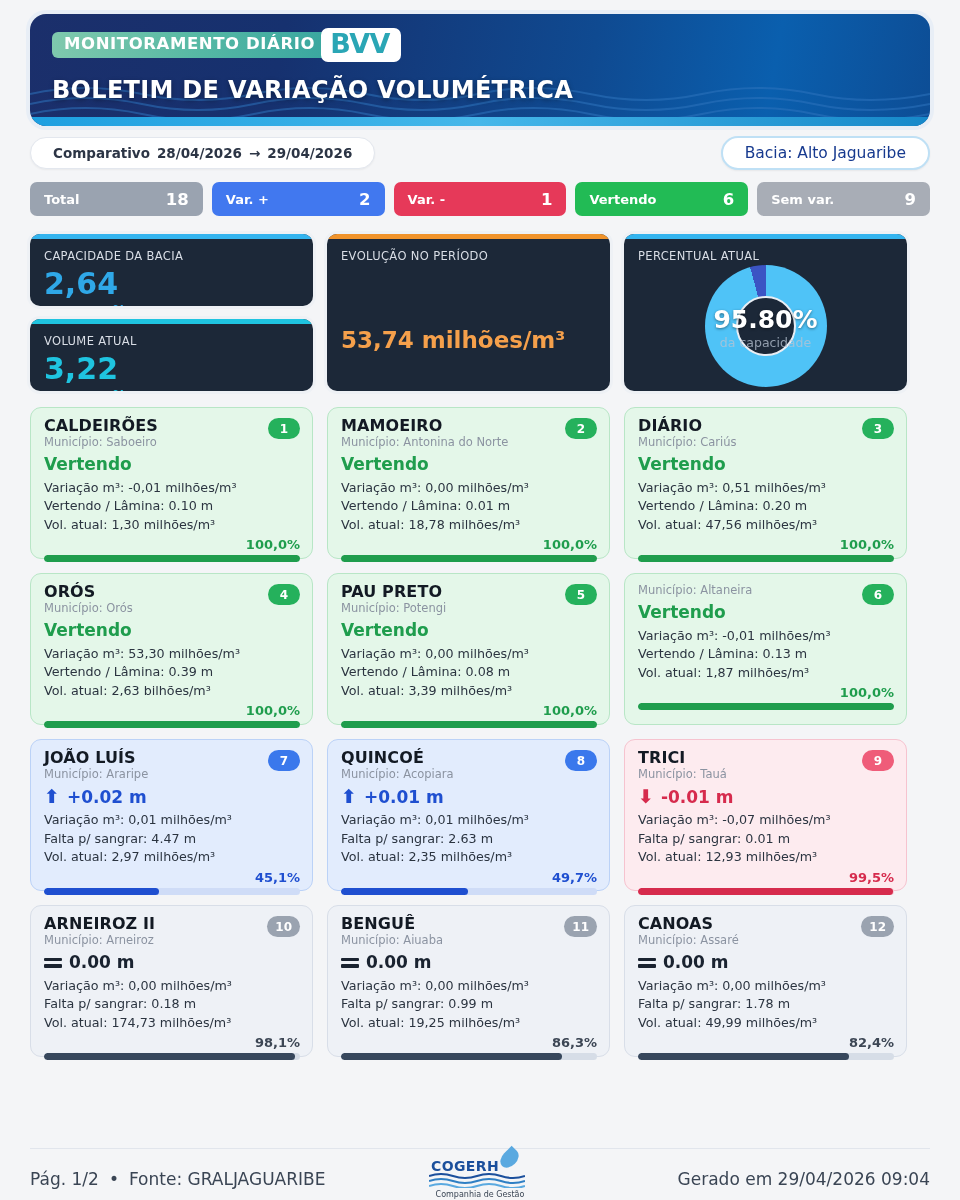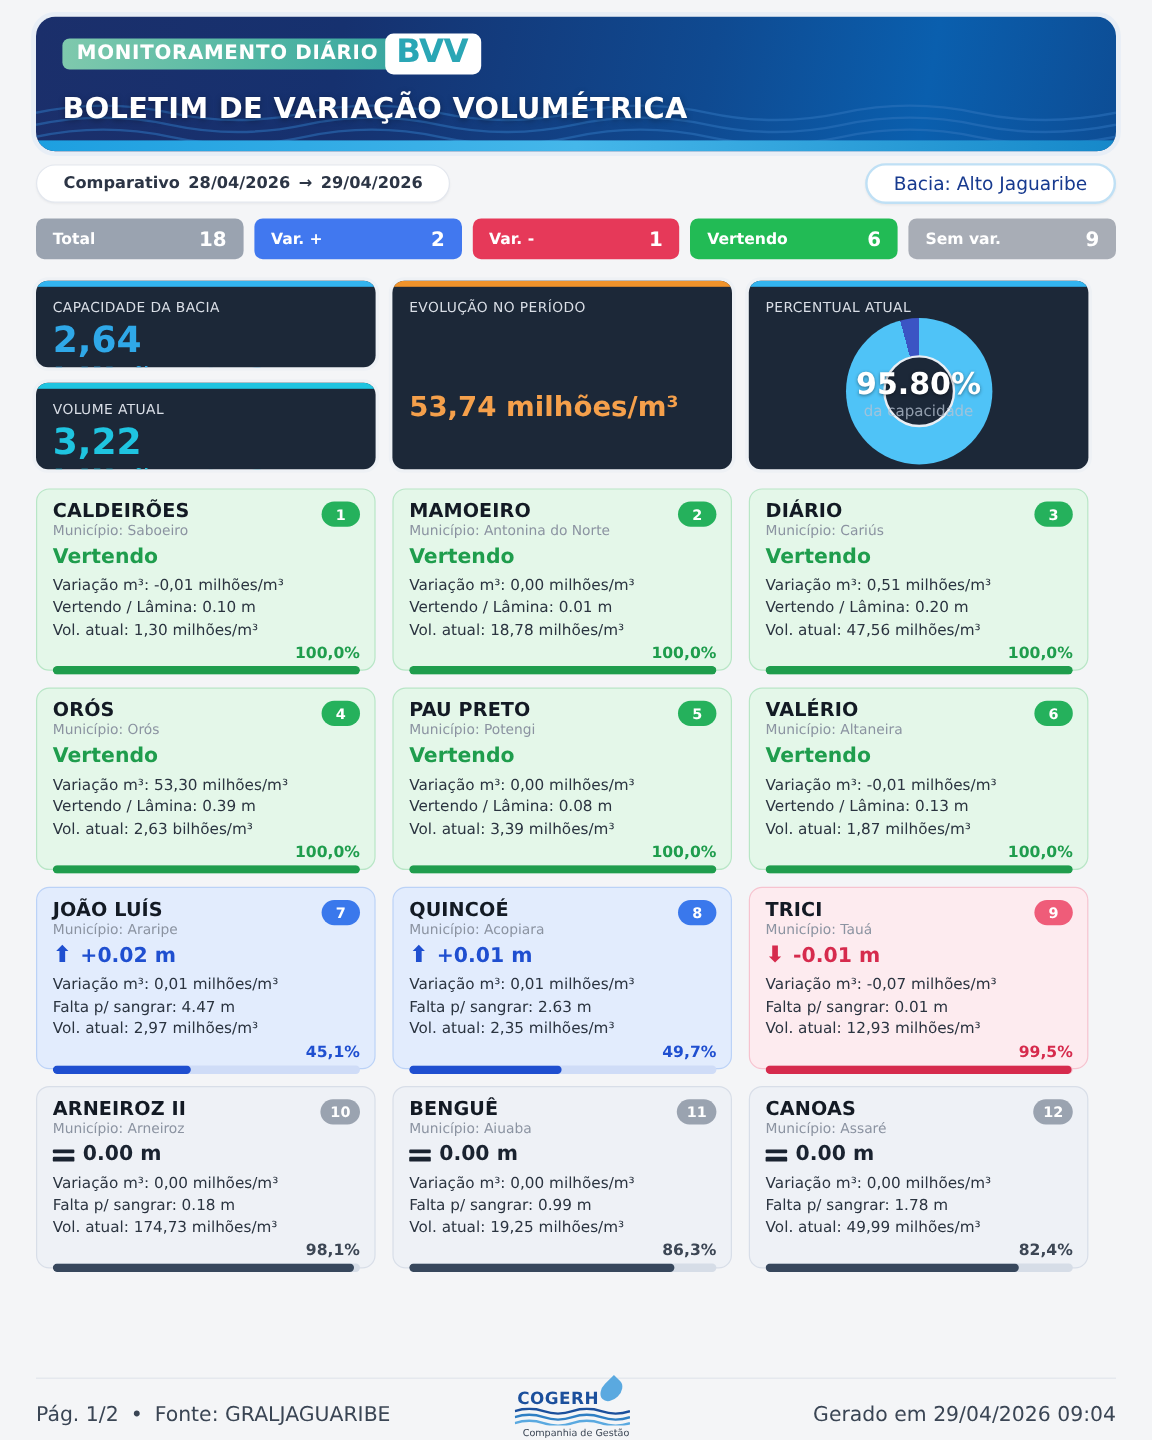--- a/index.html
+++ b/index.html
@@ -499,21 +499,20 @@
           <div>Variação m³: 0,00 milhões/m³</div>
           <div>Vertendo / Lâmina: 0.08 m</div>
           <div>Vol. atual: 3,39 milhões/m³</div>
         </div>
         <div class="card-pct pct-green">100,0%</div>
         <div class="bar-track">
           <div class="bar-fill fill-green" style="width:100%"></div>
         </div>
       </div>
       <div class="card card-green">
-        <div class="card-name">VALÉRIO</div>
         <div class="card-muni">Município: Altaneira</div>
         <div class="card-rank rank-green">6</div>
         <div class="card-status st-green">
           <span>Vertendo</span>
         </div>
         <div class="card-lines">
           <div>Variação m³: -0,01 milhões/m³</div>
           <div>Vertendo / Lâmina: 0.13 m</div>
           <div>Vol. atual: 1,87 milhões/m³</div>
         </div>

